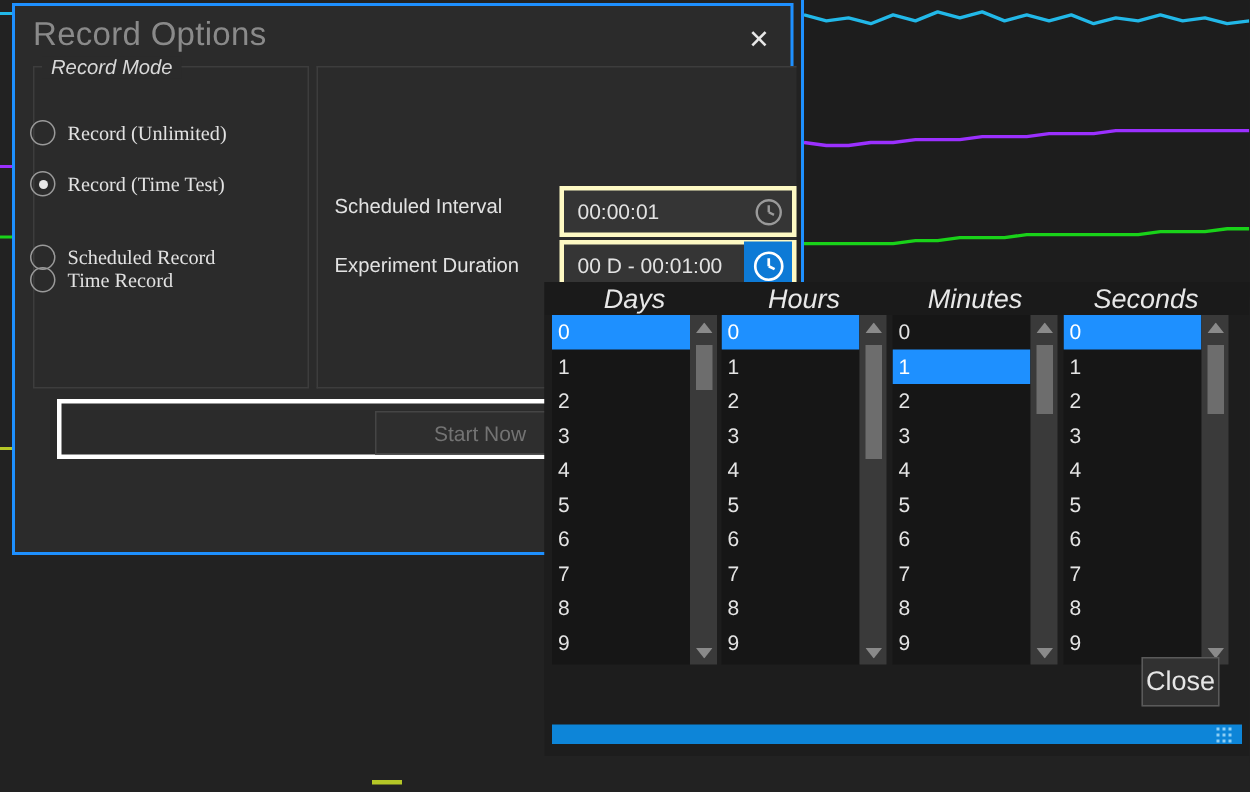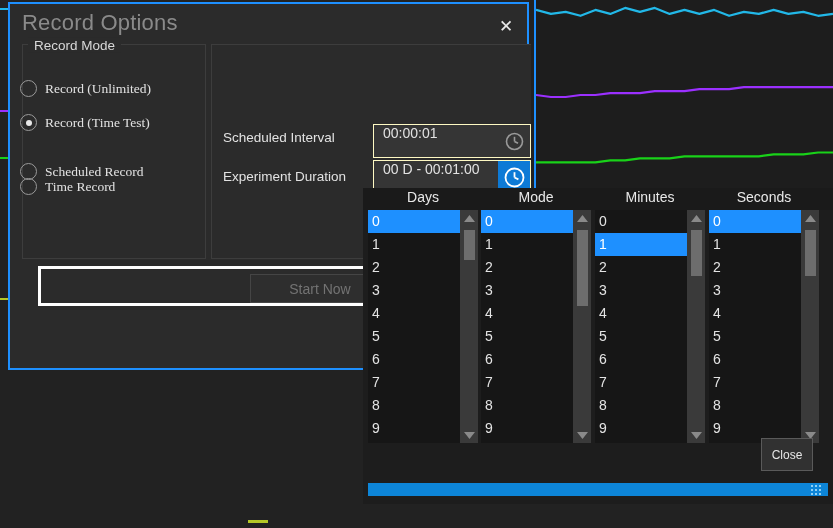--- a/index.html
+++ b/index.html
@@ -89,20 +89,21 @@
   .groupbox-legend {
     position: absolute;
     left: 18px;
     top: 41px;
     background: #2b2b2b;
     padding: 0 6px;
     font-size: 13.5px;
     color: #d8d8d8;
     transform: translateY(-50%);
     user-select: none;
+    font-style: italic;
   }
 
   .radio-row {
     position: absolute;
     left: 10px;
     display: flex;
     align-items: center;
     gap: 8px;
     cursor: pointer;
     user-select: none;
@@ -147,23 +148,24 @@
   .field-label {
     position: absolute;
     font-size: 13.5px;
     color: #e2e2e2;
     user-select: none;
   }
   .field-box {
     position: absolute;
     height: 34px;
     background: #353535;
-    border: 1px solid #fef9c3;
-    box-sizing: border-box;
-    display: flex;
+    border: 3px solid #fef9c3;
+    box-sizing: border-box;
+    display: flex;
+    align-items: center;
   }
   .field-value {
     flex: 1;
     padding-left: 9px;
     font-size: 14px;
     color: #e2e2e2;
   }
   .clock-btn {
     width: 32px;
     height: 32px;
@@ -215,24 +217,25 @@
   .picker-head {
     position: absolute;
     left: 0; top: 0;
     width: 470px;
     height: 22px;
     background: #1a1a1a;
   }
   .col-head {
     position: absolute;
     top: 1px;
-    font-size: 14px;
+    font-size: 18px;
     color: #e8e8e8;
     text-align: center;
     user-select: none;
+    font-style: italic;
   }
   .picker-body {
     position: absolute;
     left: 0;
     top: 22px;
     width: 470px;
     height: 270px;
     background: #1d1d1d;
   }
   .col {
@@ -289,21 +292,21 @@
   .close-btn {
     position: absolute;
     left: 398px;
     top: 250px;
     width: 52px;
     height: 33px;
     background: #313131;
     border: 1px solid #5a5a5a;
     box-sizing: border-box;
     color: #e6e6e6;
-    font-size: 12px;
+    font-size: 18px;
     display: flex;
     align-items: center;
     justify-content: center;
     cursor: pointer;
     user-select: none;
   }
 
   .resize-bar {
     position: absolute;
     left: 5px;
@@ -410,21 +413,21 @@
 
     <div class="footer">
       <div class="start-btn">Start Now</div>
     </div>
   </div>
 
   <div class="picker">
     <div class="picker-head"></div>
     <div id="picker-headers">
         <div class="col-head" style="left: 5px; width: 110px;">Days</div>
-        <div class="col-head" style="left: 118px; width: 110px;">Mode</div>
+        <div class="col-head" style="left: 118px; width: 110px;">Hours</div>
         <div class="col-head" style="left: 232px; width: 110px;">Minutes</div>
         <div class="col-head" style="left: 346px; width: 110px;">Seconds</div>
       </div>
     <div class="picker-body" id="picker-body">
         <div class="col" style="left: 5px; width: 110px;">
           <div class="col-list" style="width: 92px;">
             <div class="opt sel">0</div>
             <div class="opt">1</div>
             <div class="opt">2</div>
             <div class="opt">3</div>

